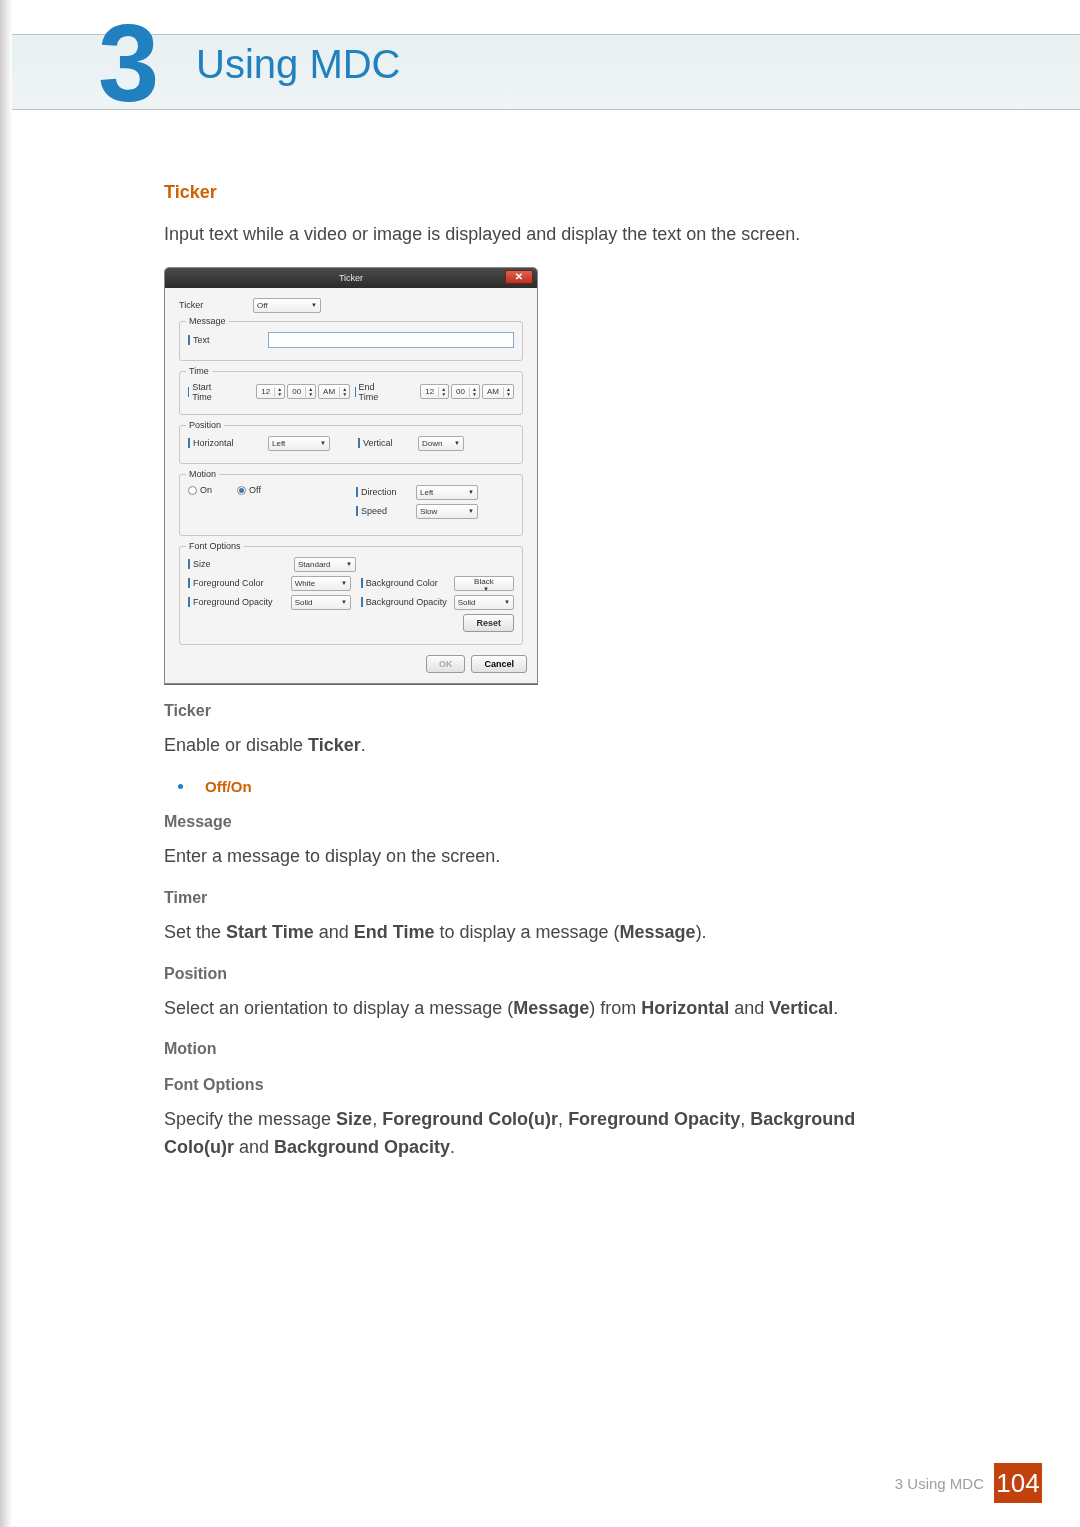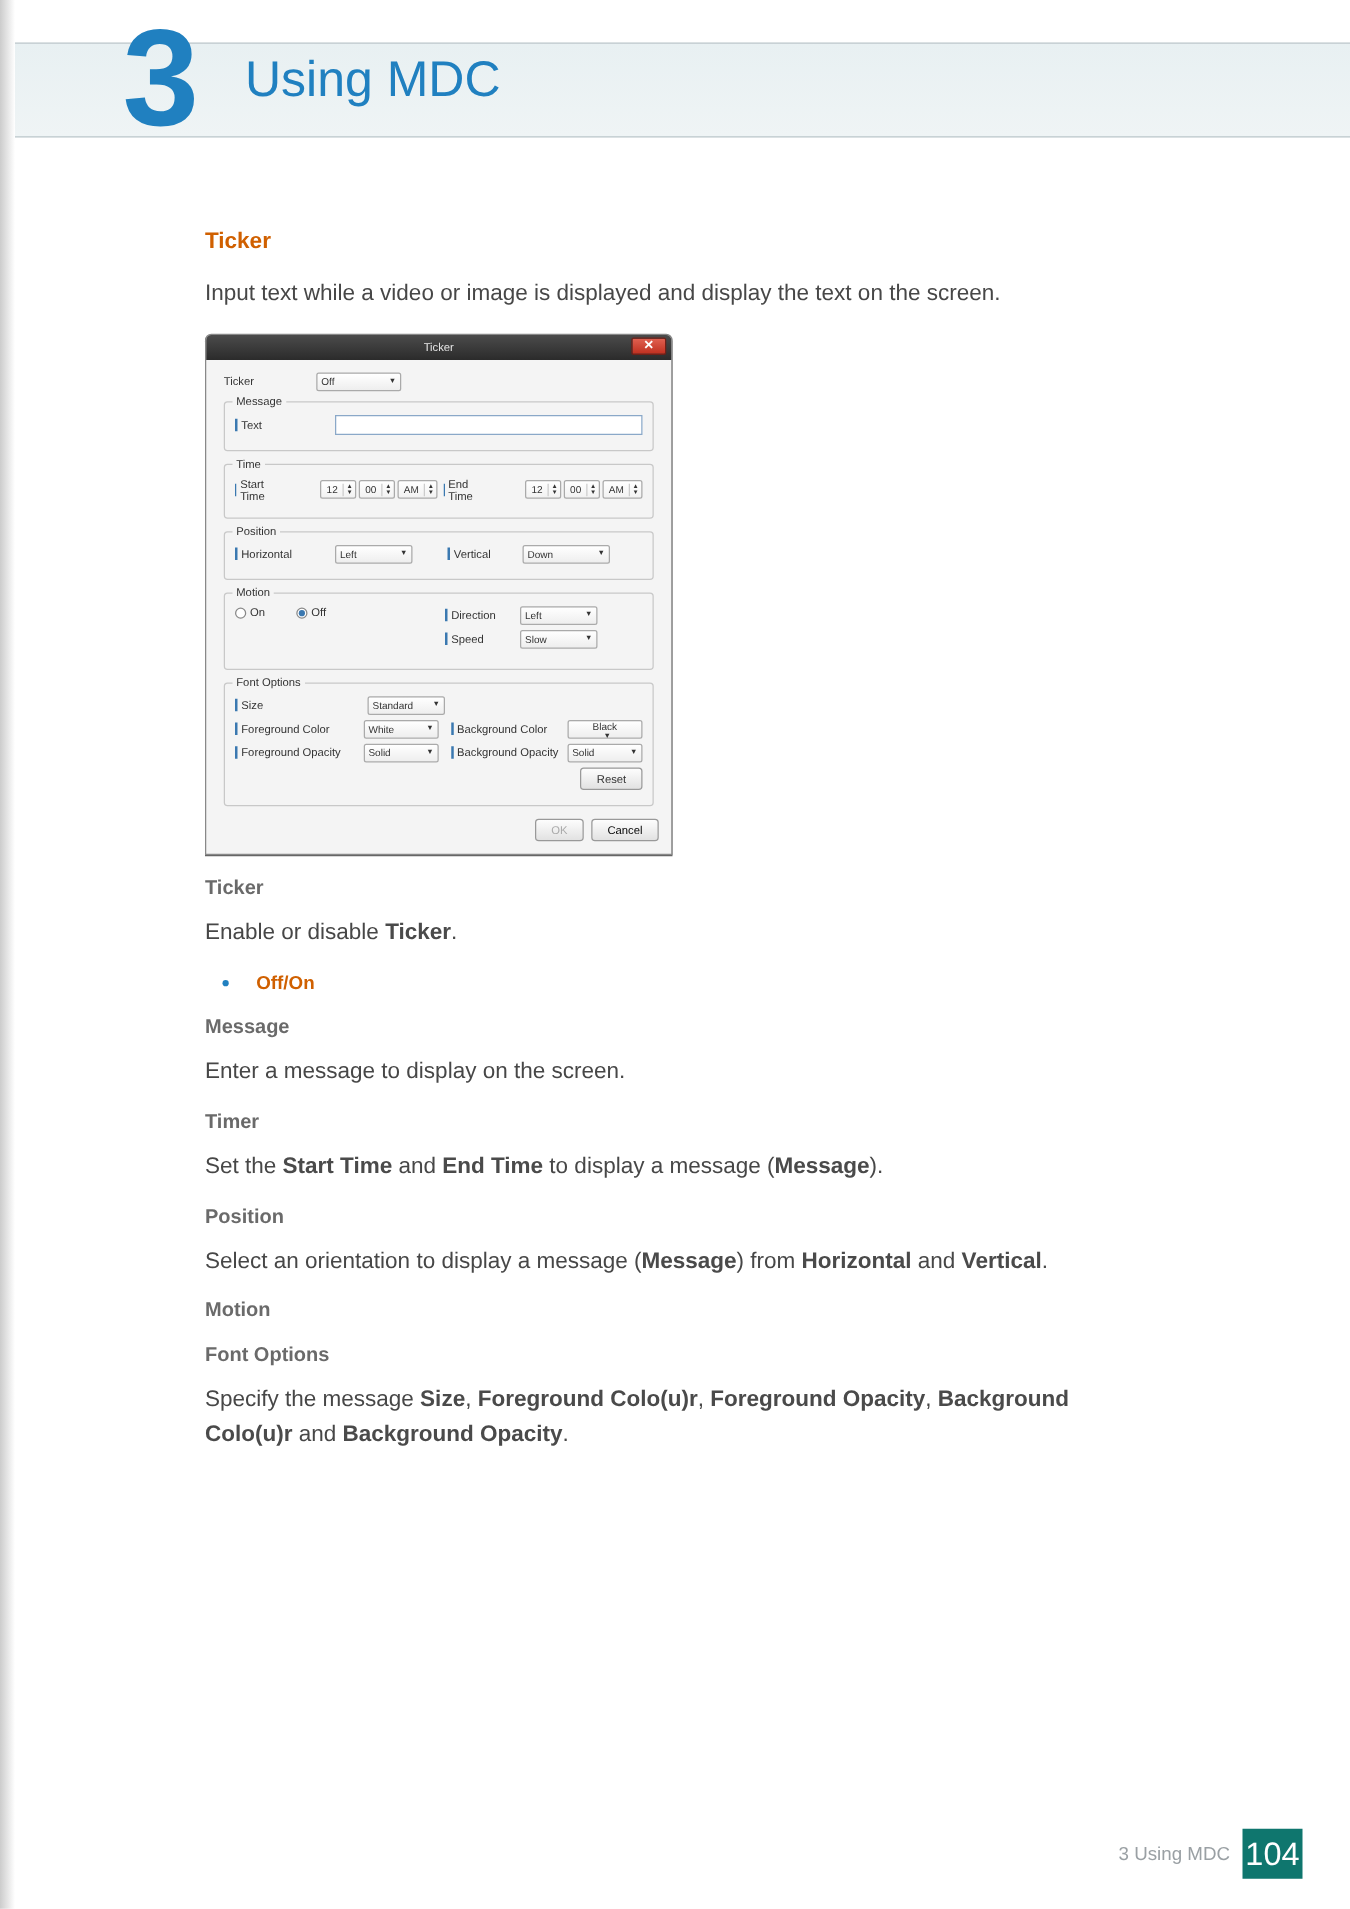--- a/index.html
+++ b/index.html
@@ -33,30 +33,30 @@
 .legend { position: absolute; top: -6px; left: 6px; background: #f4f4f4; padding: 0 3px; font-size: 9px; color: #333; }
 .sel { height: 15px; border: 1px solid #aaa; background: linear-gradient(#fff,#eee); border-radius: 2px; font-size: 8px; padding: 0 3px; display: inline-flex; align-items: center; justify-content: space-between; }
 .sel .caret { font-size: 6px; color: #333; margin-left: 4px; }
 .textin { height: 16px; background: #fff; border: 1px solid #8aa8c8; flex: 1; }
 .spin { display: inline-flex; align-items: center; border: 1px solid #aaa; background: linear-gradient(#fff,#f2f2f2); height: 15px; border-radius: 2px; font-size: 8px; margin-left: 35px; }
 .spin span { padding: 0 4px; }
 .spin .arrows { width: 10px; display: flex; flex-direction: column; align-items: center; line-height: 5px; font-size: 5px; color: #333; border-left: 1px solid #ccc; }
 .barlabel { display: inline-flex; align-items: center; margin-right: 6px; }
 .barlabel::before { content:""; display:inline-block; width:2px; height:10px; background:#3a78b0; margin-right:3px; }
 .lbl-w { width: 74px; }
-.btn { height: 18px; border: 1px solid #999; background: linear-gradient(#fdfdfd,#e2e2e2); border-radius: 3px; font-size: 9px; padding: 0 12px; display: inline-flex; align-items: center; }
+.btn { height: 18px; border: 1px solid #999; background: linear-gradient(#fdfdfd,#e2e2e2); border-radius: 3px; font-size: 9px; padding: 0 12px; display: inline-flex; align-items: center; font-weight: bold; }
 .btn.disabled { color: #aaa; }
 .footer-btns { display: flex; justify-content: flex-end; gap: 6px; padding: 0 10px 8px 0; }
 .radio { width: 9px; height: 9px; border: 1px solid #888; border-radius: 50%; background: #fff; display: inline-block; margin-right: 3px; vertical-align: middle; }
 .radio.on::after { content:""; display:block; width:5px; height:5px; background:#3a78b0; border-radius:50%; margin:1px; }
 
 
 .page-footer { position: absolute; right: 38px; bottom: 24px; display: flex; align-items: center; }
 .footer-text { font-size: 15px; color: #9aa0a4; margin-right: 10px; }
-.page-num-box { width: 48px; height: 40px; background: #0f766e; display: flex; align-items: center; justify-content: center; }
+.page-num-box { width: 48px; height: 40px; background: #c2410c; display: flex; align-items: center; justify-content: center; }
 .page-num { font-size: 26px; color: #fff; font-weight: 400; }
 </style>
 </head>
 <body>
 
 <div class="left-stripe"></div>
 <div class="header-bar"></div>
 <div class="chapter-badge">
   <div class="chapter-num">3</div>
 </div>
@@ -142,21 +142,21 @@
       <div class="fieldset">
         <div class="legend">Position</div>
         <div class="row">
           <div class="barlabel lbl-w">Horizontal</div>
           <div class="sel" style="width:62px;">
               <span>Left</span>
               <span class="caret">▼</span>
             </div>
           <div style="width:28px;"></div>
           <div class="barlabel" style="width:54px;">Vertical</div>
-          <div class="sel" style="width:70px;">
+          <div class="sel" style="width:46px;">
               <span>Down</span>
               <span class="caret">▼</span>
             </div>
         </div>
       </div>
 
       <div class="fieldset">
         <div class="legend">Motion</div>
         <div class="row" style="align-items:flex-start;">
           <div style="width:168px;">

